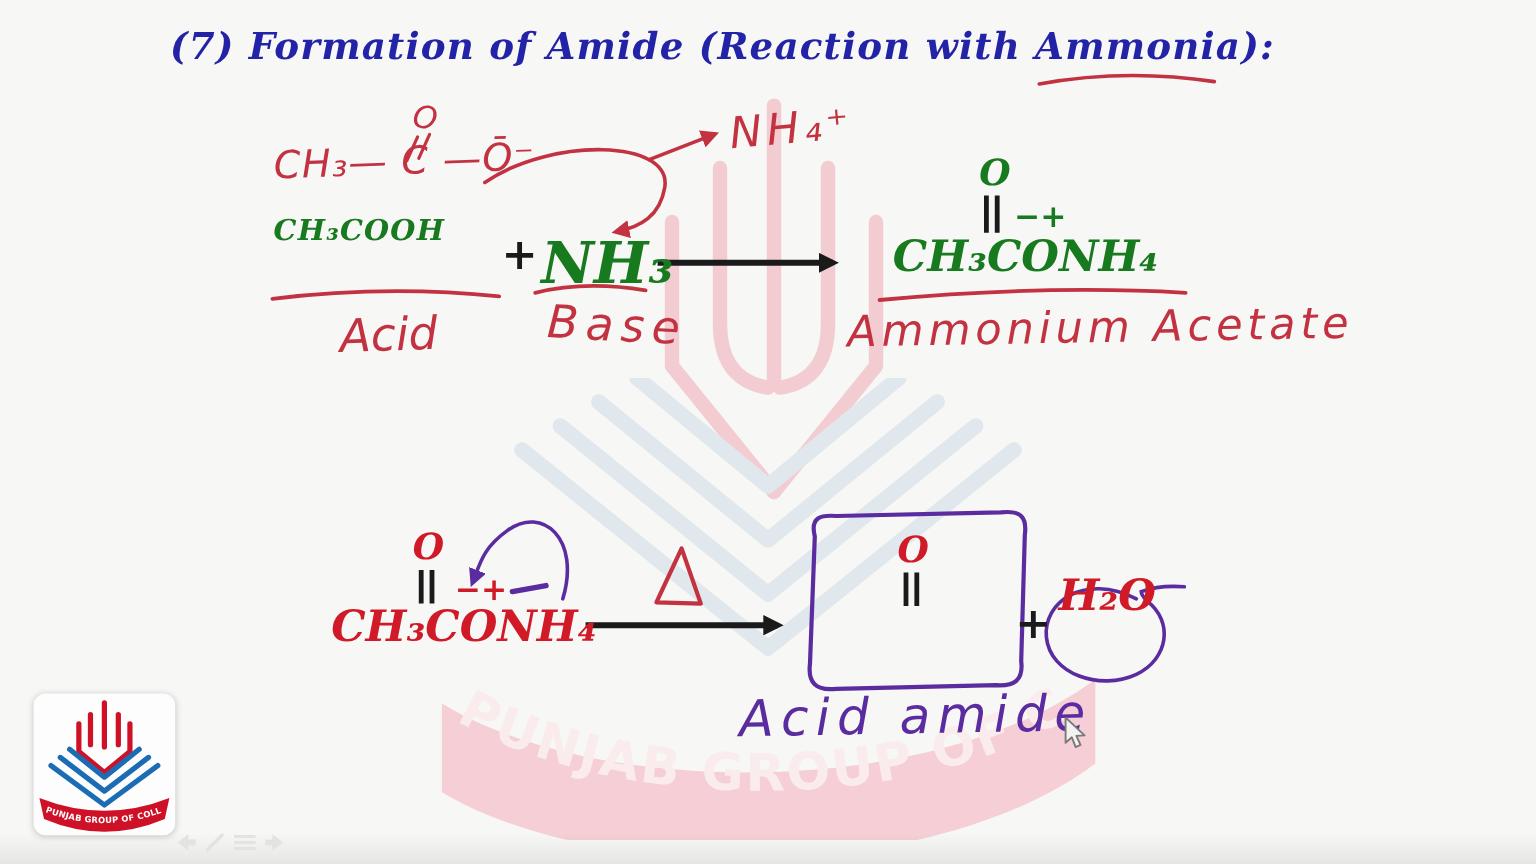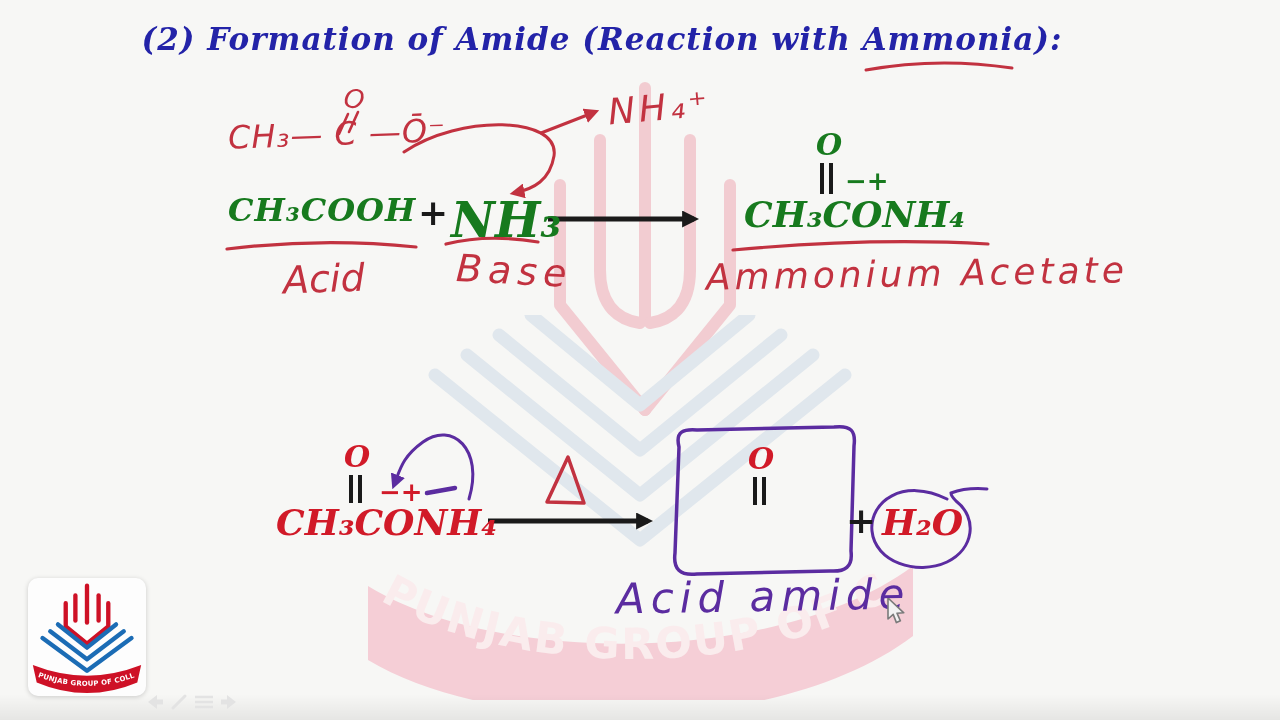--- a/index.html
+++ b/index.html
@@ -111,44 +111,44 @@
     <path d="M822 163 V194 M831 163 V194" stroke="#1a1a1a" stroke-width="4" fill="none"></path>
     <path d="M351 475 V503 M360 475 V503" stroke="#1a1a1a" stroke-width="4" fill="none"></path>
     <path d="M755 477 V505 M764 477 V505" stroke="#1a1a1a" stroke-width="4" fill="none"></path>
 
     <path d="M469 499 C 484 449 452 421 423 442 C 402 457 400 470 394 485" stroke="#5b2ca0" stroke-width="3" fill="none" stroke-linecap="round" marker-end="url(#mPurple)"></path>
     <path d="M427 493 L455 488" stroke="#5b2ca0" stroke-width="4.5" fill="none" stroke-linecap="round"></path>
     <path d="M679 447 C 675 431 684 429 697 430 L 834 427 C 851 425 856 431 854 446 L 851 551 C 853 567 845 572 830 571 L 697 574 C 680 576 673 569 675 553 Z" stroke="#5b2ca0" stroke-width="3.5" fill="none" stroke-linejoin="round"></path>
     <path d="M947 499 C 903 477 869 502 872 531 C 875 562 917 576 947 562 C 974 549 978 518 956 501 C 953 498 951 495 951 493 C 962 489 975 488 987 489" stroke="#5b2ca0" stroke-width="3" fill="none" stroke-linecap="round"></path>
   </svg>
 
-  <div id="title" class="abs">(2) Formation of Amide (Reaction with Ammonia):</div>
+  <div id="title" class="abs">(7) Formation of Amide (Reaction with Ammonia):</div>
 
   <div class="abs hand hand-red" style="left:228px;top:118px;font-size:32px;letter-spacing:1px;transform:rotate(-2deg);">CH₃— C —Ō⁻</div>
   <div class="abs hand hand-red" style="left:344px;top:86px;font-size:26px;transform:rotate(8deg);">O</div>
   <div class="abs hand hand-red" style="left:608px;top:90px;font-size:36px;letter-spacing:4px;transform:rotate(-5deg);">NH₄⁺</div>
 
-  <div class="abs serif-f green" style="left:228px;top:194px;font-size:32px;letter-spacing:1px;">CH₃COOH</div>
+  <div class="abs serif-f green" style="left:228px;top:180px;font-size:24px;letter-spacing:1px;">CH₃COOH</div>
   <div class="abs serif-f black" style="left:418px;top:194px;font-size:36px;">+</div>
   <div class="abs serif-f green" style="left:451px;top:196px;font-size:48px;">NH₃</div>
   <div class="abs serif-f green" style="left:816px;top:130px;font-size:30px;">O</div>
   <div class="abs serif-f green" style="left:845px;top:168px;font-size:26px;font-style:normal;">−+</div>
   <div class="abs serif-f green" style="left:744px;top:196px;font-size:36px;">CH₃CONH₄</div>
 
   <div class="abs hand hand-red" style="left:283px;top:260px;font-size:38px;transform:rotate(-2deg);">Acid</div>
   <div class="abs hand hand-red" style="left:456px;top:252px;font-size:38px;letter-spacing:6px;transform:rotate(3deg);">Base</div>
   <div class="abs hand hand-red" style="left:706px;top:256px;font-size:36px;letter-spacing:4px;transform:rotate(-1deg);">Ammonium Acetate</div>
 
   <div class="abs serif-f typed-red" style="left:344px;top:442px;font-size:30px;">O</div>
   <div class="abs serif-f typed-red" style="left:379px;top:479px;font-size:26px;font-style:normal;">−+</div>
   <div class="abs serif-f typed-red" style="left:276px;top:504px;font-size:36px;">CH₃CONH₄</div>
 
   <div class="abs serif-f typed-red" style="left:748px;top:444px;font-size:30px;">O</div>
   <div class="abs serif-f black" style="left:846px;top:502px;font-size:36px;">+</div>
-  <div class="abs serif-f typed-red" style="left:882px;top:504px;font-size:36px;">H₂O</div>
+  <div class="abs serif-f typed-red" style="left:882px;top:478px;font-size:36px;">H₂O</div>
 
   <div class="abs hand purple" style="left:616px;top:576px;font-size:42px;letter-spacing:6px;transform:rotate(-1deg);">Acid amide</div>
 
   <div id="logo-card" class="abs">
     <svg width="118" height="118" viewBox="0 0 120 122">
       <g fill="none" stroke="#ce1126" stroke-width="4.5" stroke-linecap="round" stroke-linejoin="round">
         <path d="M60 8 V46"></path>
         <path d="M48 18 V44"></path>
         <path d="M72 18 V44"></path>
         <path d="M38 26 V50 L60 68 L82 50 V26"></path>

